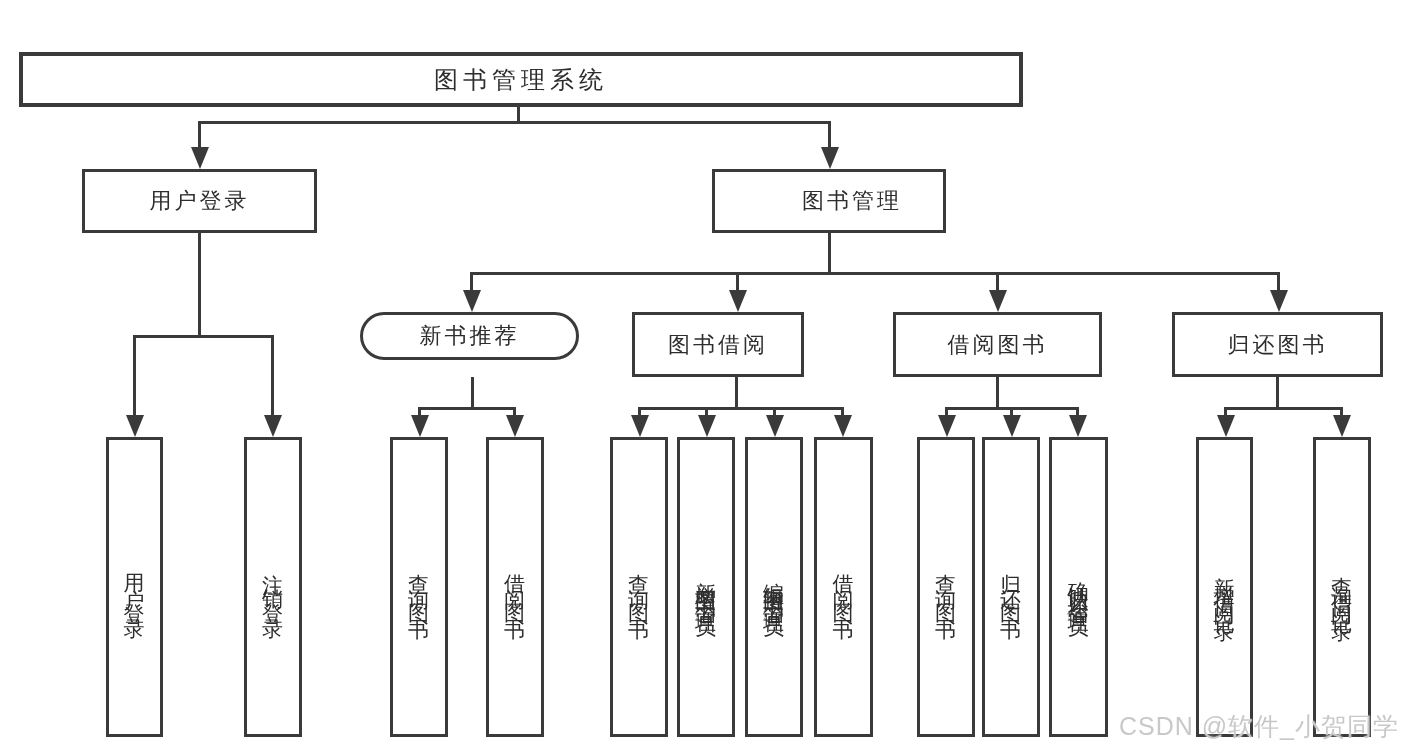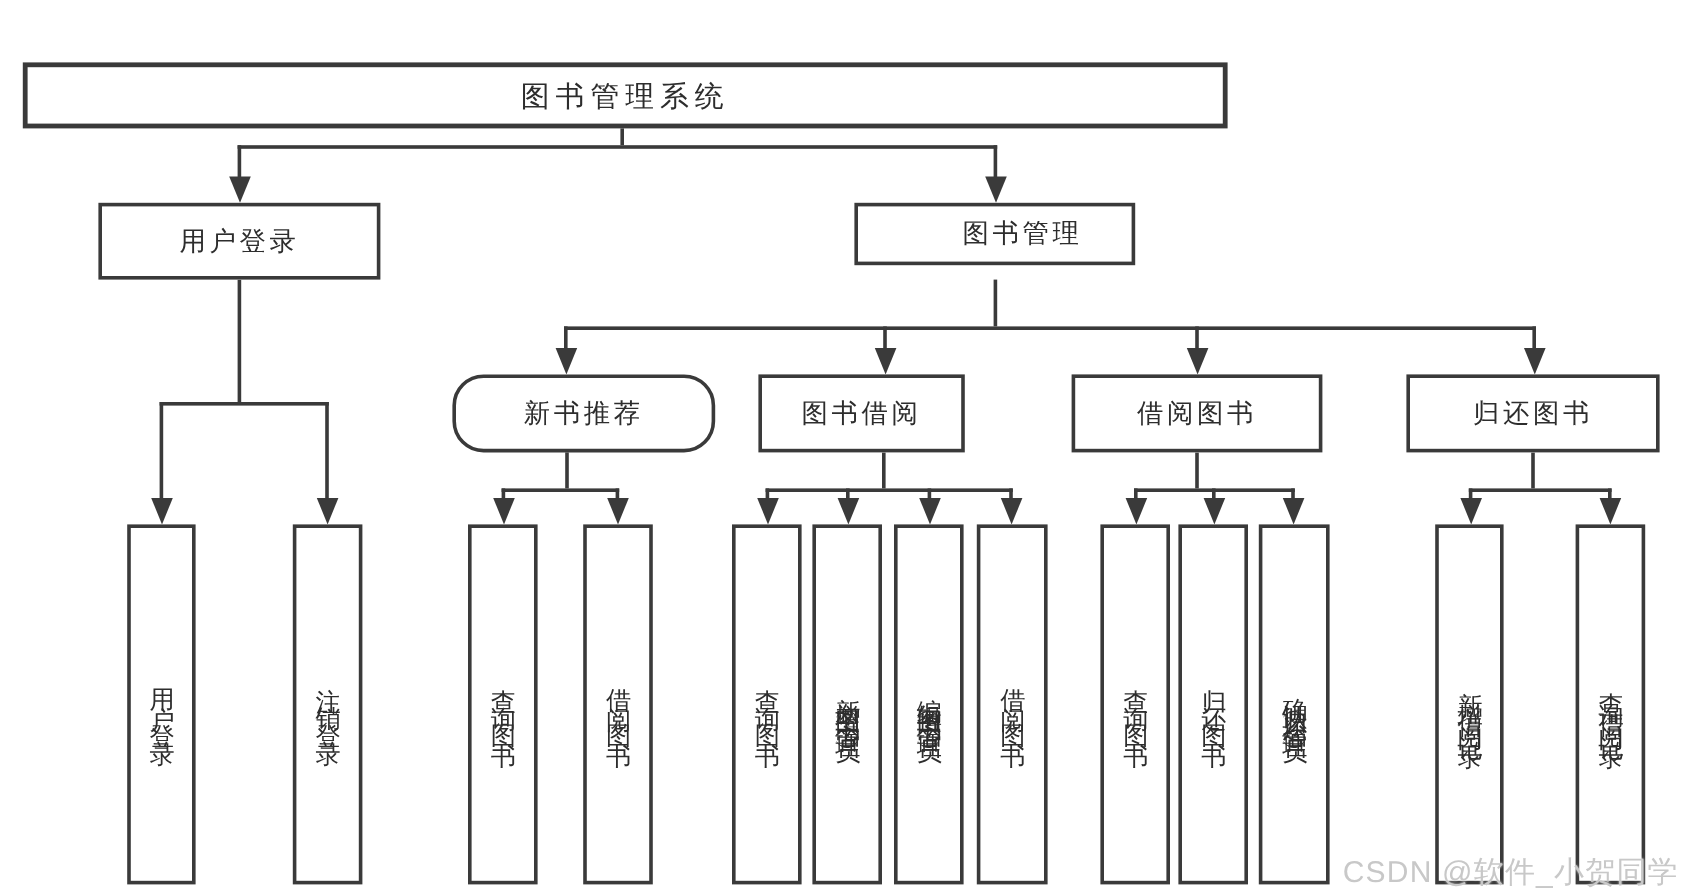--- a/index.html
+++ b/index.html
@@ -55,21 +55,21 @@
 
   <div class="vline" style="left:198px;top:121px;height:28px;"></div>
   <div class="arrow" style="left:191px;top:147px;"></div>
 
   <div class="vline" style="left:828px;top:121px;height:28px;"></div>
   <div class="arrow" style="left:821px;top:147px;"></div>
 
   <div class="box" style="left:82px;top:169px;width:235px;height:64px;">
     <span>用户登录</span>
   </div>
-  <div class="box" style="left:712px;top:169px;width:234px;height:52px;padding-left:46px;">
+  <div class="box" style="left:712px;top:169px;width:234px;height:64px;padding-left:46px;">
     <span>图书管理</span>
   </div>
 
   <div class="vline" style="left:198px;top:233px;height:102px;"></div>
   <div class="hline" style="left:133px;top:335px;width:141px;"></div>
   <div class="vline" style="left:133px;top:335px;height:82px;"></div>
   <div class="arrow" style="left:126px;top:415px;"></div>
   <div class="vline" style="left:271px;top:335px;height:82px;"></div>
   <div class="arrow" style="left:264px;top:415px;"></div>
 
@@ -77,21 +77,21 @@
   <div class="hline" style="left:470px;top:272px;width:810px;"></div>
   <div class="vline" style="left:470px;top:272px;height:20px;"></div>
   <div class="arrow" style="left:463px;top:290px;"></div>
   <div class="vline" style="left:736px;top:272px;height:20px;"></div>
   <div class="arrow" style="left:729px;top:290px;"></div>
   <div class="vline" style="left:996px;top:272px;height:20px;"></div>
   <div class="arrow" style="left:989px;top:290px;"></div>
   <div class="vline" style="left:1277px;top:272px;height:20px;"></div>
   <div class="arrow" style="left:1270px;top:290px;"></div>
 
-  <div class="box" style="left:377px;top:312px;width:219px;height:65px;border-radius:26px;">
+  <div class="box" style="left:360px;top:312px;width:219px;height:48px;border-radius:26px;">
     <span>新书推荐</span>
   </div>
   <div class="box" style="left:632px;top:312px;width:172px;height:65px;">
     <span>图书借阅</span>
   </div>
   <div class="box" style="left:893px;top:312px;width:209px;height:65px;">
     <span>借阅图书</span>
   </div>
   <div class="box" style="left:1172px;top:312px;width:211px;height:65px;">
     <span>归还图书</span>

